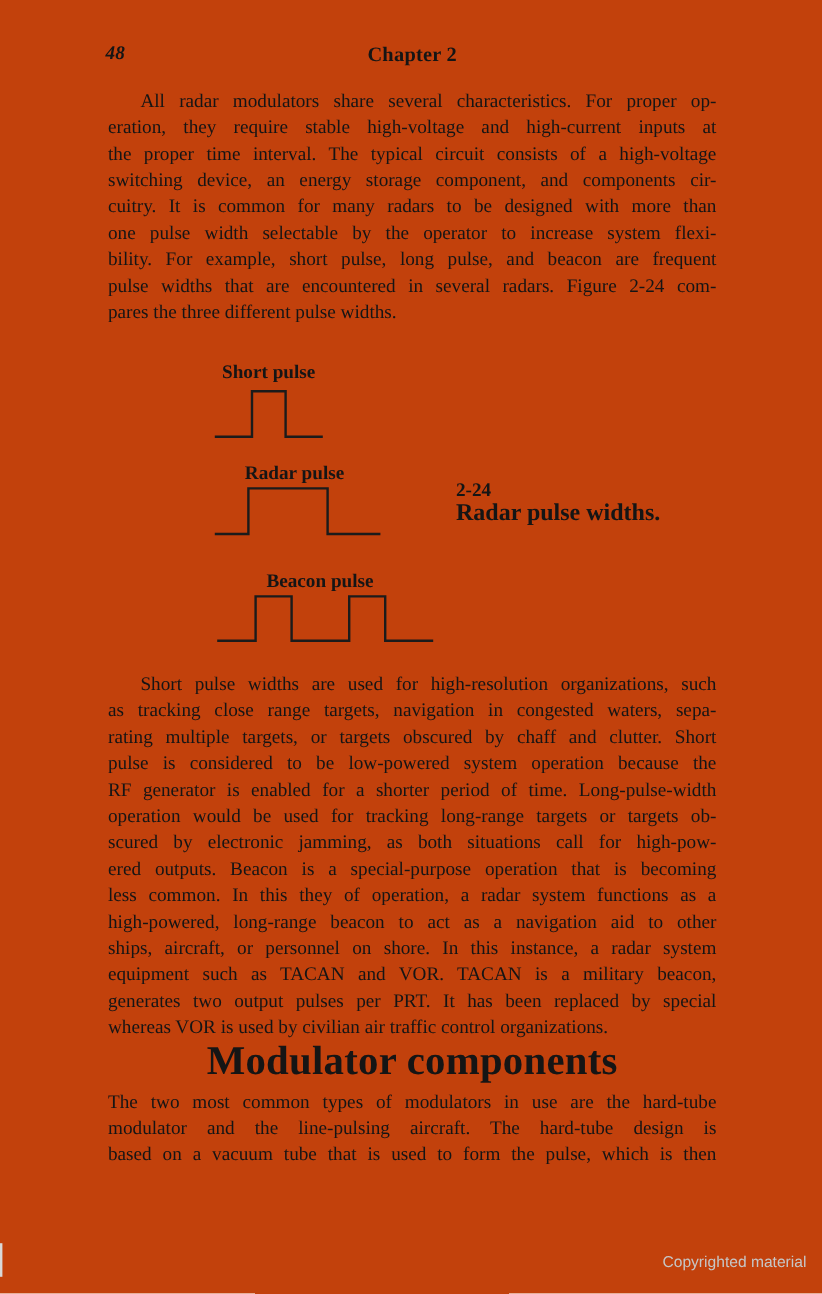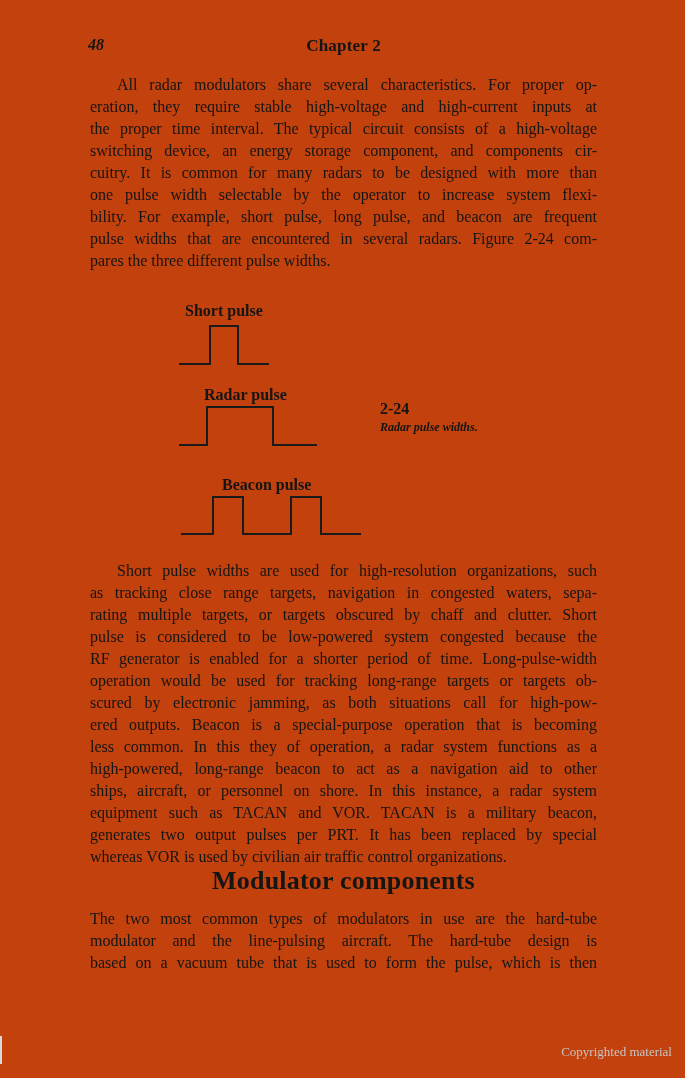--- a/index.html
+++ b/index.html
@@ -52,37 +52,37 @@
     white-space: nowrap;
   }
   .waveform { position: absolute; overflow: visible; }
   .waveform polyline {
     fill: none;
     stroke: #1b1b1b;
     stroke-width: 2;
   }
   .figure-caption { position: absolute; left: 290px; top: 102px; line-height: 18px; }
   .figure-caption .num { font-weight: bold; font-size: 16px; }
-  .figure-caption .txt { font-weight: bold; font-style: italic; font-size: 12px; }
+  .figure-caption .txt { font-weight: bold; font-size: 20px; }
 
   
   .section-heading {
     top: 866px;
     text-align: center;
     font-weight: bold;
-    font-size: 26px;
+    font-size: 34px;
     letter-spacing: 0.2px;
   }
 
   
   .watermark {
     position: absolute;
     right: 13px;
     top: 1044px;
-    font-family: Liberation Serif, serif;
+    font-family: Liberation Sans, sans-serif;
     font-size: 13px;
     color: #c6c6c6;
   }
 
   
   .scan-artifact {
     position: absolute;
     left: 0; top: 1036px;
     width: 2px; height: 28px;
     background: #d9d9d9;
@@ -130,21 +130,21 @@
     <div class="pulse-label" style="left:132px; top:178px;">Beacon pulse</div>
     <svg class="waveform" style="left:90px; top:197px;" width="182" height="41">
       <polyline points="1,39 33,39 33,2 63,2 63,39 111,39 111,2 141,2 141,39 181,39"></polyline>
     </svg>
   </div>
 
   <div class="column para indent-first" style="top:560px;">
       <div class="line">Short pulse widths are used for high-resolution organizations, such</div>
       <div class="line">as tracking close range targets, navigation in congested waters, sepa-</div>
       <div class="line">rating multiple targets, or targets obscured by chaff and clutter. Short</div>
-      <div class="line">pulse is considered to be low-powered system congested because the</div>
+      <div class="line">pulse is considered to be low-powered system operation because the</div>
       <div class="line">RF generator is enabled for a shorter period of time. Long-pulse-width</div>
       <div class="line">operation would be used for tracking long-range targets or targets ob-</div>
       <div class="line">scured by electronic jamming, as both situations call for high-pow-</div>
       <div class="line">ered outputs. Beacon is a special-purpose operation that is becoming</div>
       <div class="line">less common. In this they of operation, a radar system functions as a</div>
       <div class="line">high-powered, long-range beacon to act as a navigation aid to other</div>
       <div class="line">ships, aircraft, or personnel on shore. In this instance, a radar system</div>
       <div class="line">equipment such as TACAN and VOR. TACAN is a military beacon,</div>
       <div class="line">generates two output pulses per PRT. It has been replaced by special</div>
       <div class="line last">whereas VOR is used by civilian air traffic control organizations.</div>

